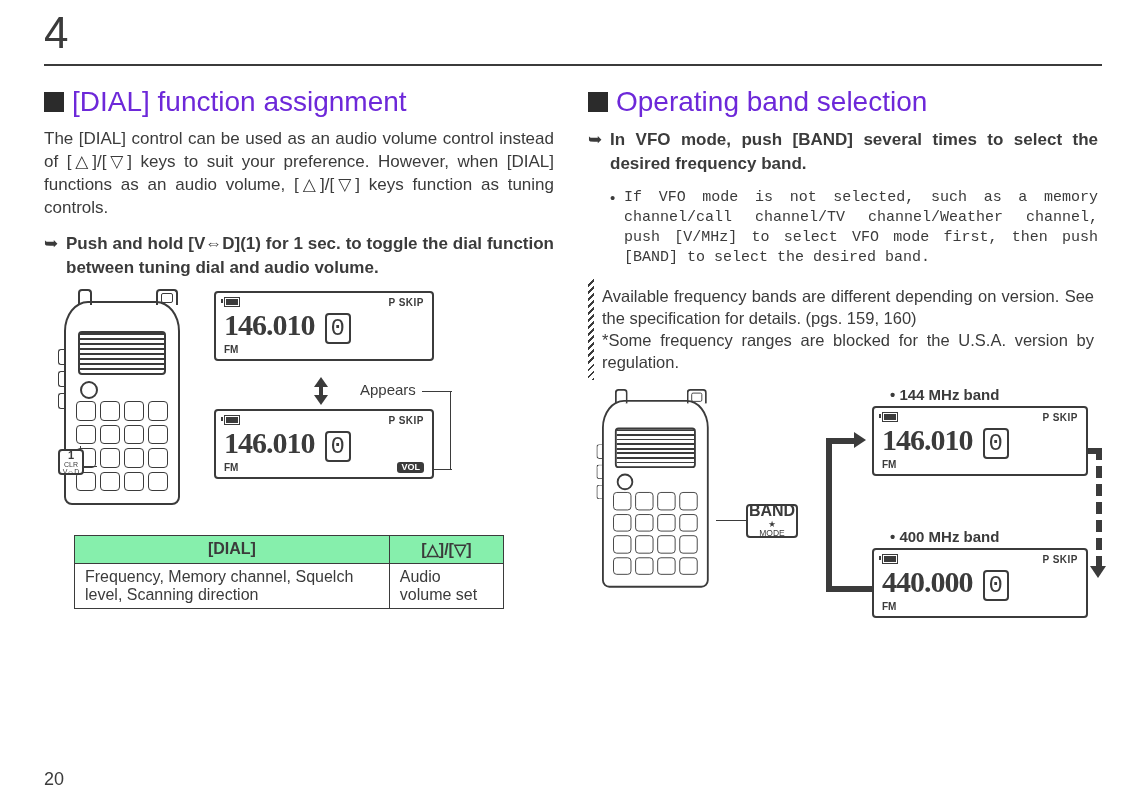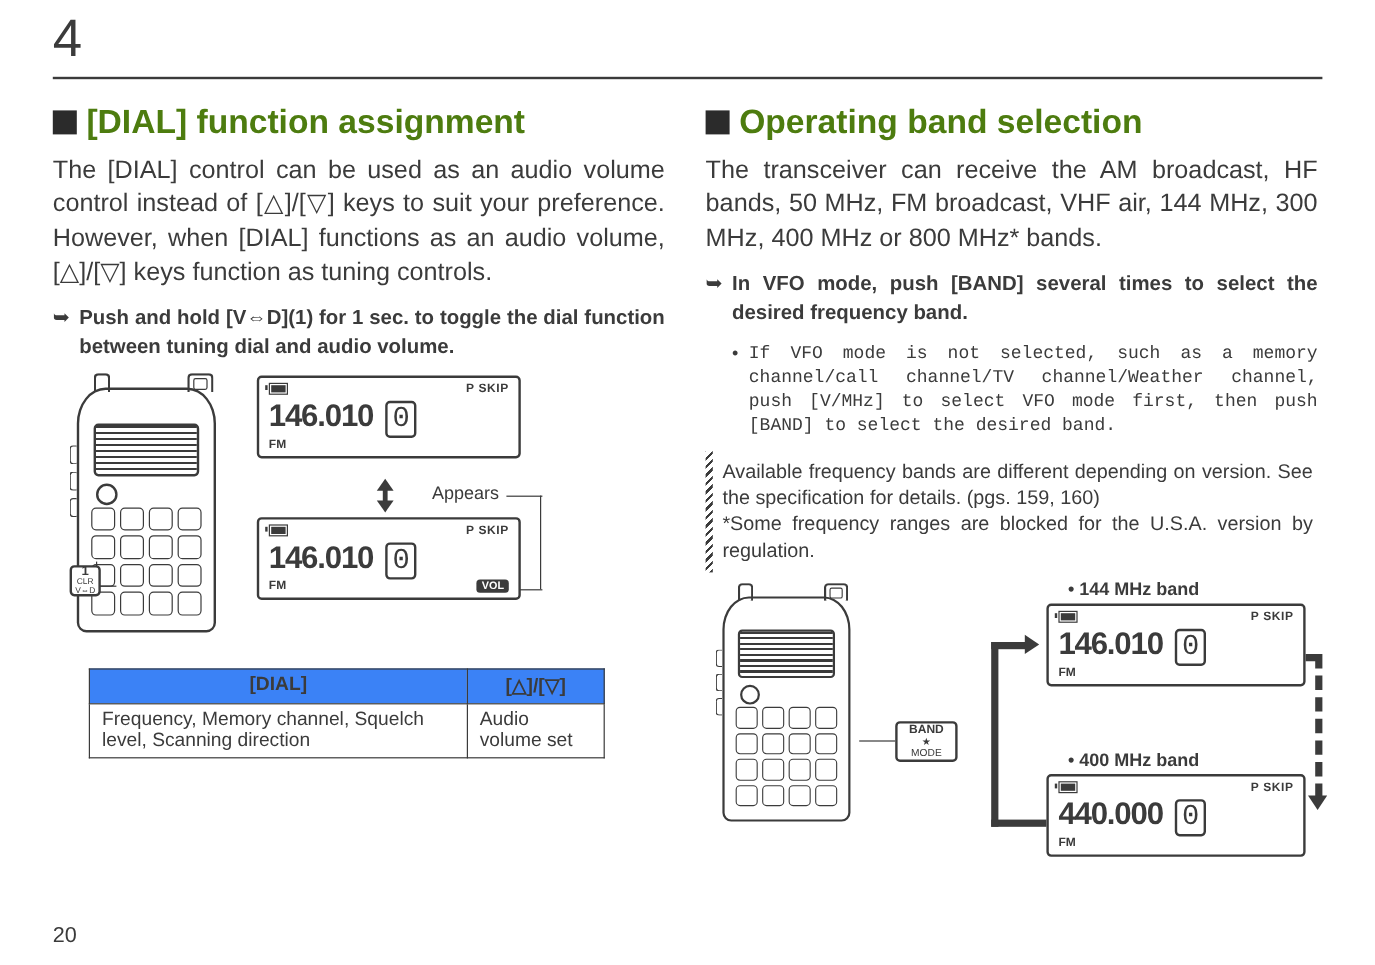--- a/index.html
+++ b/index.html
@@ -37,33 +37,33 @@
   .cols {
     display: flex;
     gap: 34px;
   }
   .col {
     width: 510px;
   }
   h2 {
     font-size: 28px;
     margin: 0 0 10px 0;
-    color: #4d7c0f;
-    font-weight: 700;
+    color: #6d28d9;
+    font-weight: 400;
   }
   h2 .sqicon {
     display: inline-block;
     width: 20px;
     height: 20px;
     background: #2b2b2b;
     margin-right: 8px;
     vertical-align: -1px;
   }
   p.lead {
-    font-size: 21px;
+    font-size: 17px;
     line-height: 1.35;
     margin: 0 0 12px 0;
     text-align: justify;
   }
   .bullet {
     display: flex;
     font-size: 17px;
     line-height: 1.4;
     margin: 4px 0 12px 0;
   }
@@ -229,22 +229,22 @@
     display: flex;
     justify-content: space-between;
     letter-spacing: 0.5px;
   }
   .lcd .mid {
     display: flex;
     align-items: baseline;
     gap: 10px;
   }
   .lcd .mid .freq {
-    font-family: Liberation Sans, sans-serif;
-    font-size: 26px;
+    font-family: Liberation Serif, serif;
+    font-size: 30px;
     font-weight: 700;
     letter-spacing: -1px;
   }
   .lcd .mid .ch {
     font-family: "Courier New", monospace;
     font-size: 24px;
     border: 2px solid #3b3b3b;
     border-radius: 4px;
     padding: 0 4px;
   }
@@ -334,21 +334,21 @@
   }
   .switchtbl th, .switchtbl td {
     border: 1.5px solid #3b3b3b;
     padding: 4px 10px;
     font-size: 16px;
     vertical-align: top;
   }
   .switchtbl th {
     text-align: center;
     font-weight: 700;
-    background: #3b82f6;
+    background: #86efac;
   }
 
   
   .hatchbox {
     position: relative;
     padding: 6px 4px 6px 14px;
     margin: 10px 0 6px 0;
     font-size: 16.5px;
     line-height: 1.35;
     text-align: justify;
@@ -393,21 +393,21 @@
     width: 48px;
     height: 30px;
     font-size: 8.5px;
     line-height: 1.05;
     display: flex;
     flex-direction: column;
     align-items: center;
     justify-content: center;
     text-align: center;
   }
-  .bandbtn .big { font-size: 10px; font-weight: 700; }
+  .bandbtn .big { font-size: 16px; font-weight: 700; }
   .bandbtn-line {
     position: absolute;
     border-top: 1.5px solid #3b3b3b;
   }
 
   
   .flow {
     position: absolute;
   }
   .flow .h { position: absolute; border-top: 6px solid #3b3b3b; }
@@ -542,21 +542,20 @@
       </tbody>
         </table>
     </div>
 
     <div class="col">
 
       <h2>
         <span class="sqicon"></span><span>Operating band selection</span>
       </h2>
 
-      <p class="lead">The transceiver can receive the AM broadcast, HF bands, 50 MHz, FM broadcast, VHF air, 144 MHz, 300 MHz, 400 MHz or 800 MHz* bands.</p>
 
       <div class="bullet">
         <span class="arrow">➥</span>
         <span class="txt">In VFO mode, push [BAND] several times to select the desired frequency band.</span>
       </div>
 
       <div class="subnote">
         <span class="dot">•</span>
         <span class="txt">If VFO mode is not selected, such as a memory channel/call channel/TV channel/Weather channel, push [V/MHz] to select VFO mode first, then push [BAND] to select the desired band.</span>
       </div>

